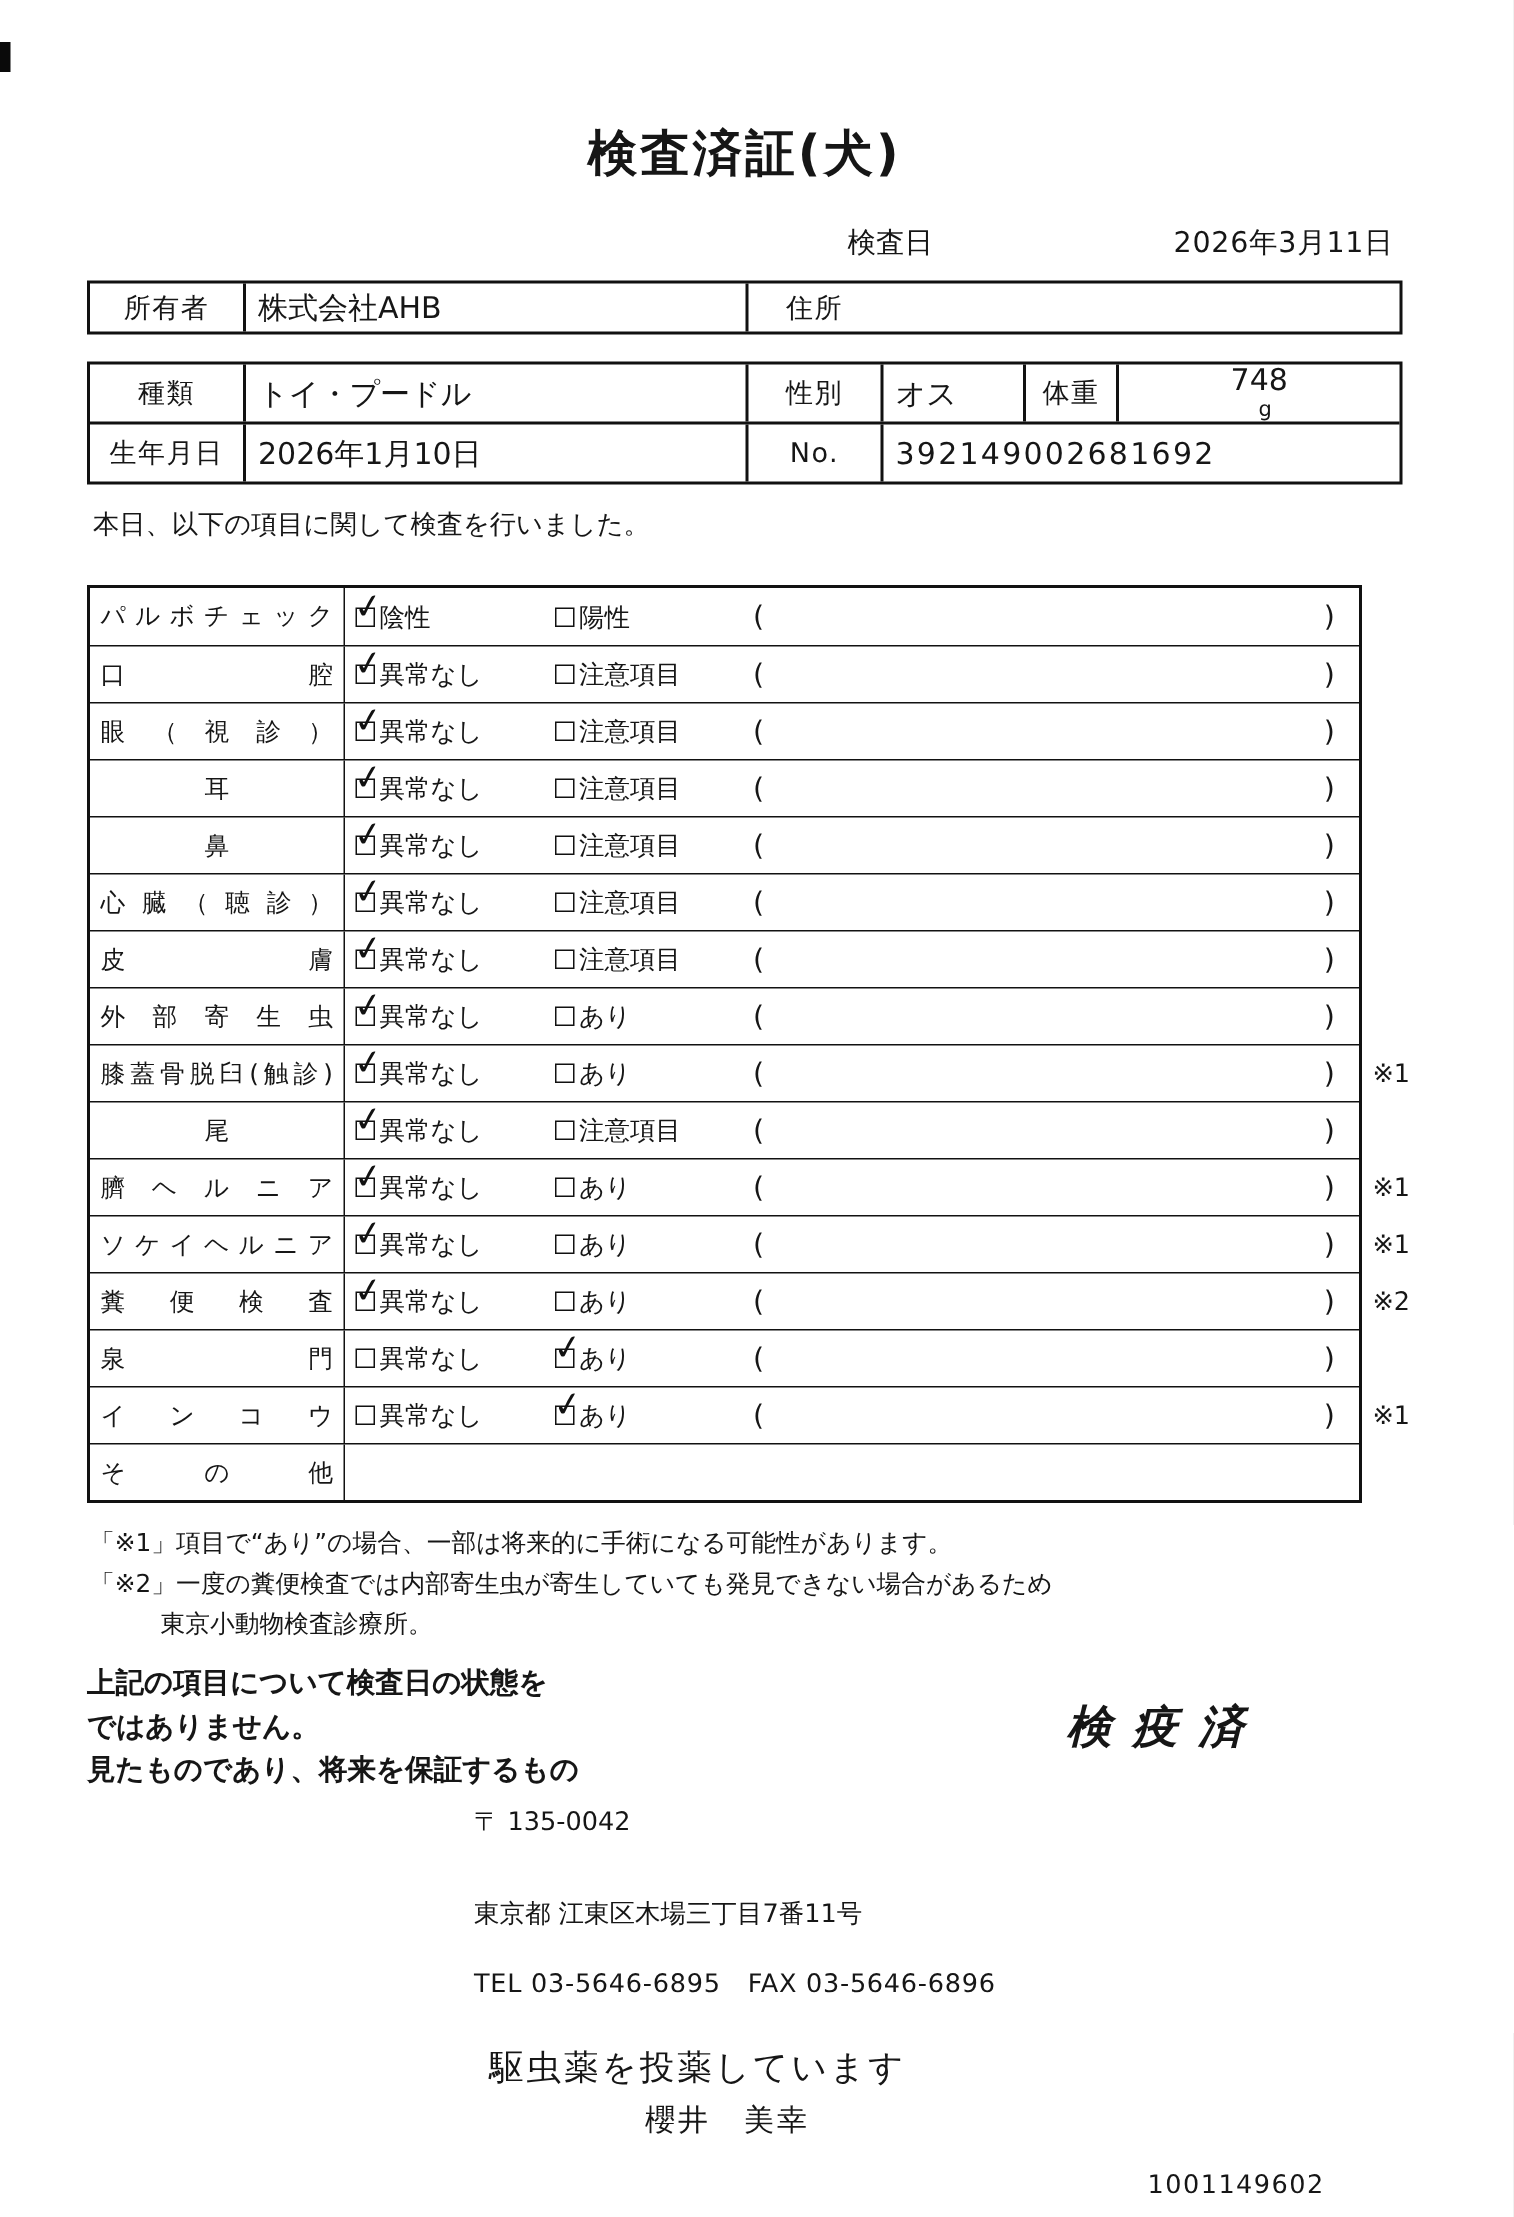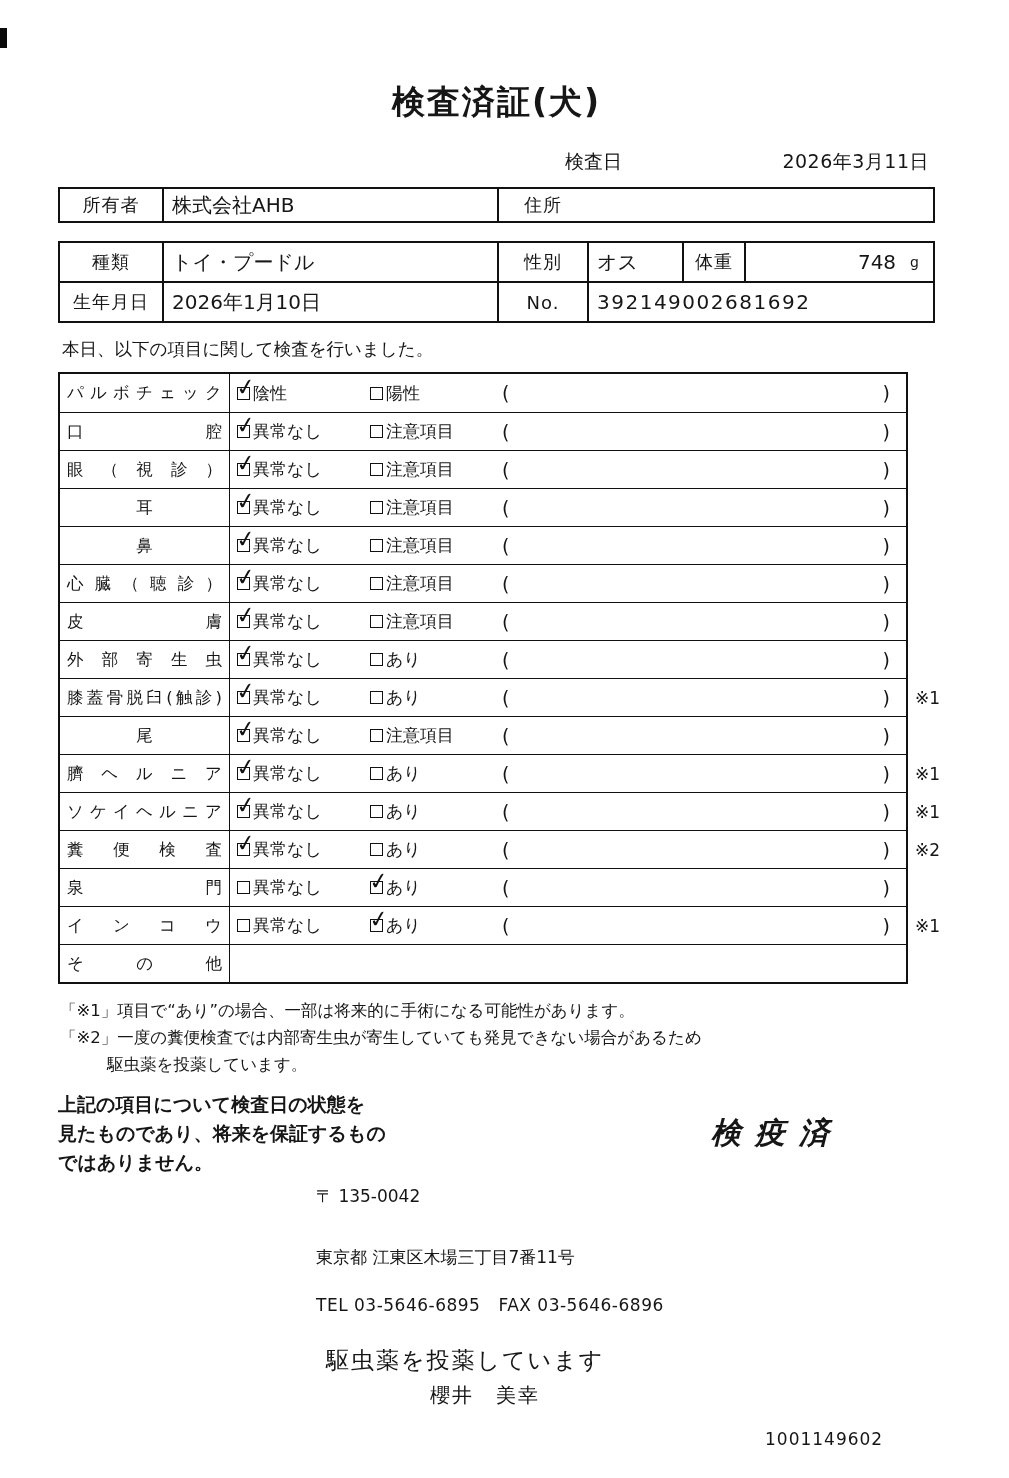--- a/index.html
+++ b/index.html
@@ -39,27 +39,27 @@
   .tbl1 .tcell { height: 32px; }
   .tbl2 { margin-top: 18px; }
   .tbl2 .tcell { height: 38px; }
 
   .w-owner-lbl { width: 102px; }
   .w-owner-val { width: 335px; }
   .w-addr-lbl  { width: 90px; }
   .w-flex { flex: 1; }
   .w-sex-val { width: 95px; }
   .w-wt-lbl { width: 62px; padding: 0 4px; }
-  .wt-cell { justify-content: flex-end; }
+  .wt-cell { justify-content: flex-end; flex-direction: column; }
   .wt-cell .unit { font-size: 14px; margin-left: 14px; margin-right: 6px; }
   .num-val { letter-spacing: 1.5px; }
 
   .intro { margin: 14px 0 0 4px; font-size: 17.5px; }
 
-  .insp-wrap { margin-top: 11px; width: 850px; border-radius: 16px; }
+  .insp-wrap { margin-top: 29px; width: 850px; border-radius: 16px; }
   .insp-table { border: 2px solid #111; }
   .irow { display:flex; height: 38px; position: relative; }
   .irow + .irow { border-top: 1.5px solid #111; }
   .cell-label {
     width: 170px; border-right: 1.5px solid #111;
     display:flex; align-items:center;
     padding: 0 7px; font-size: 16.5px;
   }
   .cell-label > span { width:100%; text-align: justify; text-align-last: justify; white-space: nowrap; }
   .cell-label.single > span { text-align-last: center; }
@@ -530,28 +530,28 @@
         </div>
         <span class="row-note"></span>
       </div>
           </div>
       </div>
     </div>
 
     <div class="footnotes">
       <div>「※1」項目で“あり”の場合、一部は将来的に手術になる可能性があります。</div>
       <div>「※2」一度の糞便検査では内部寄生虫が寄生していても発見できない場合があるため</div>
-      <div class="fl3">駆虫薬を投薬しています。</div>
+      <div class="fl3">東京小動物検査診療所。</div>
     </div>
 
     <div class="bottom-flex">
       <div class="disclaimer">
         <div>上記の項目について検査日の状態を</div>
+        <div>ではありません。</div>
         <div>見たものであり、将来を保証するもの</div>
-        <div>ではありません。</div>
       </div>
       <div class="stamp">検疫済</div>
     </div>
 
     <div class="postal-row">
       <span>〒 135-0042</span>
       <span>東京都 江東区木場三丁目7番11号</span>
     </div>
 
     <div class="tel-row">

